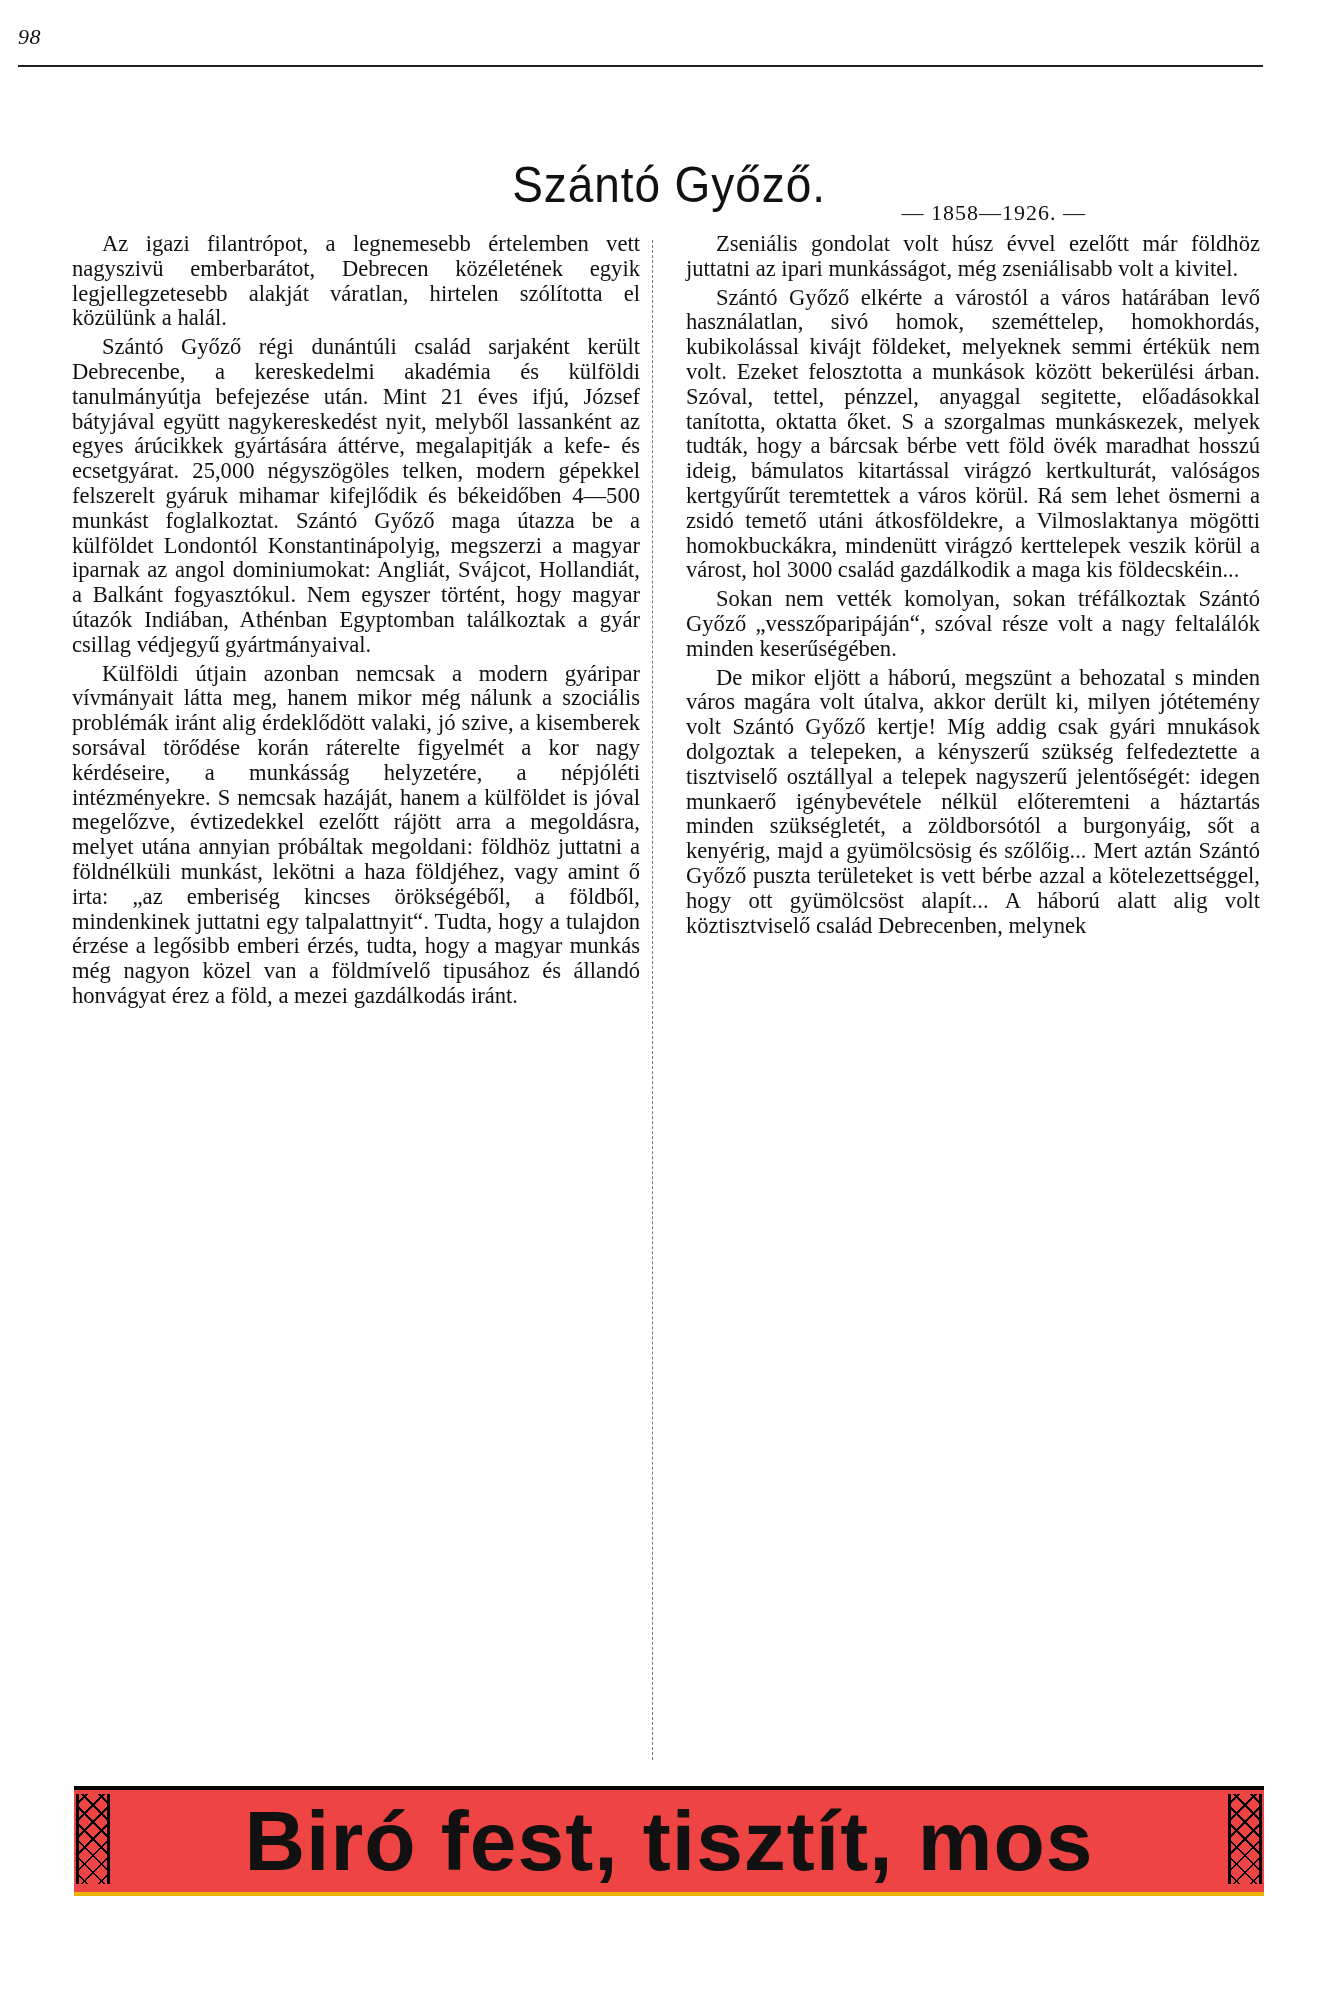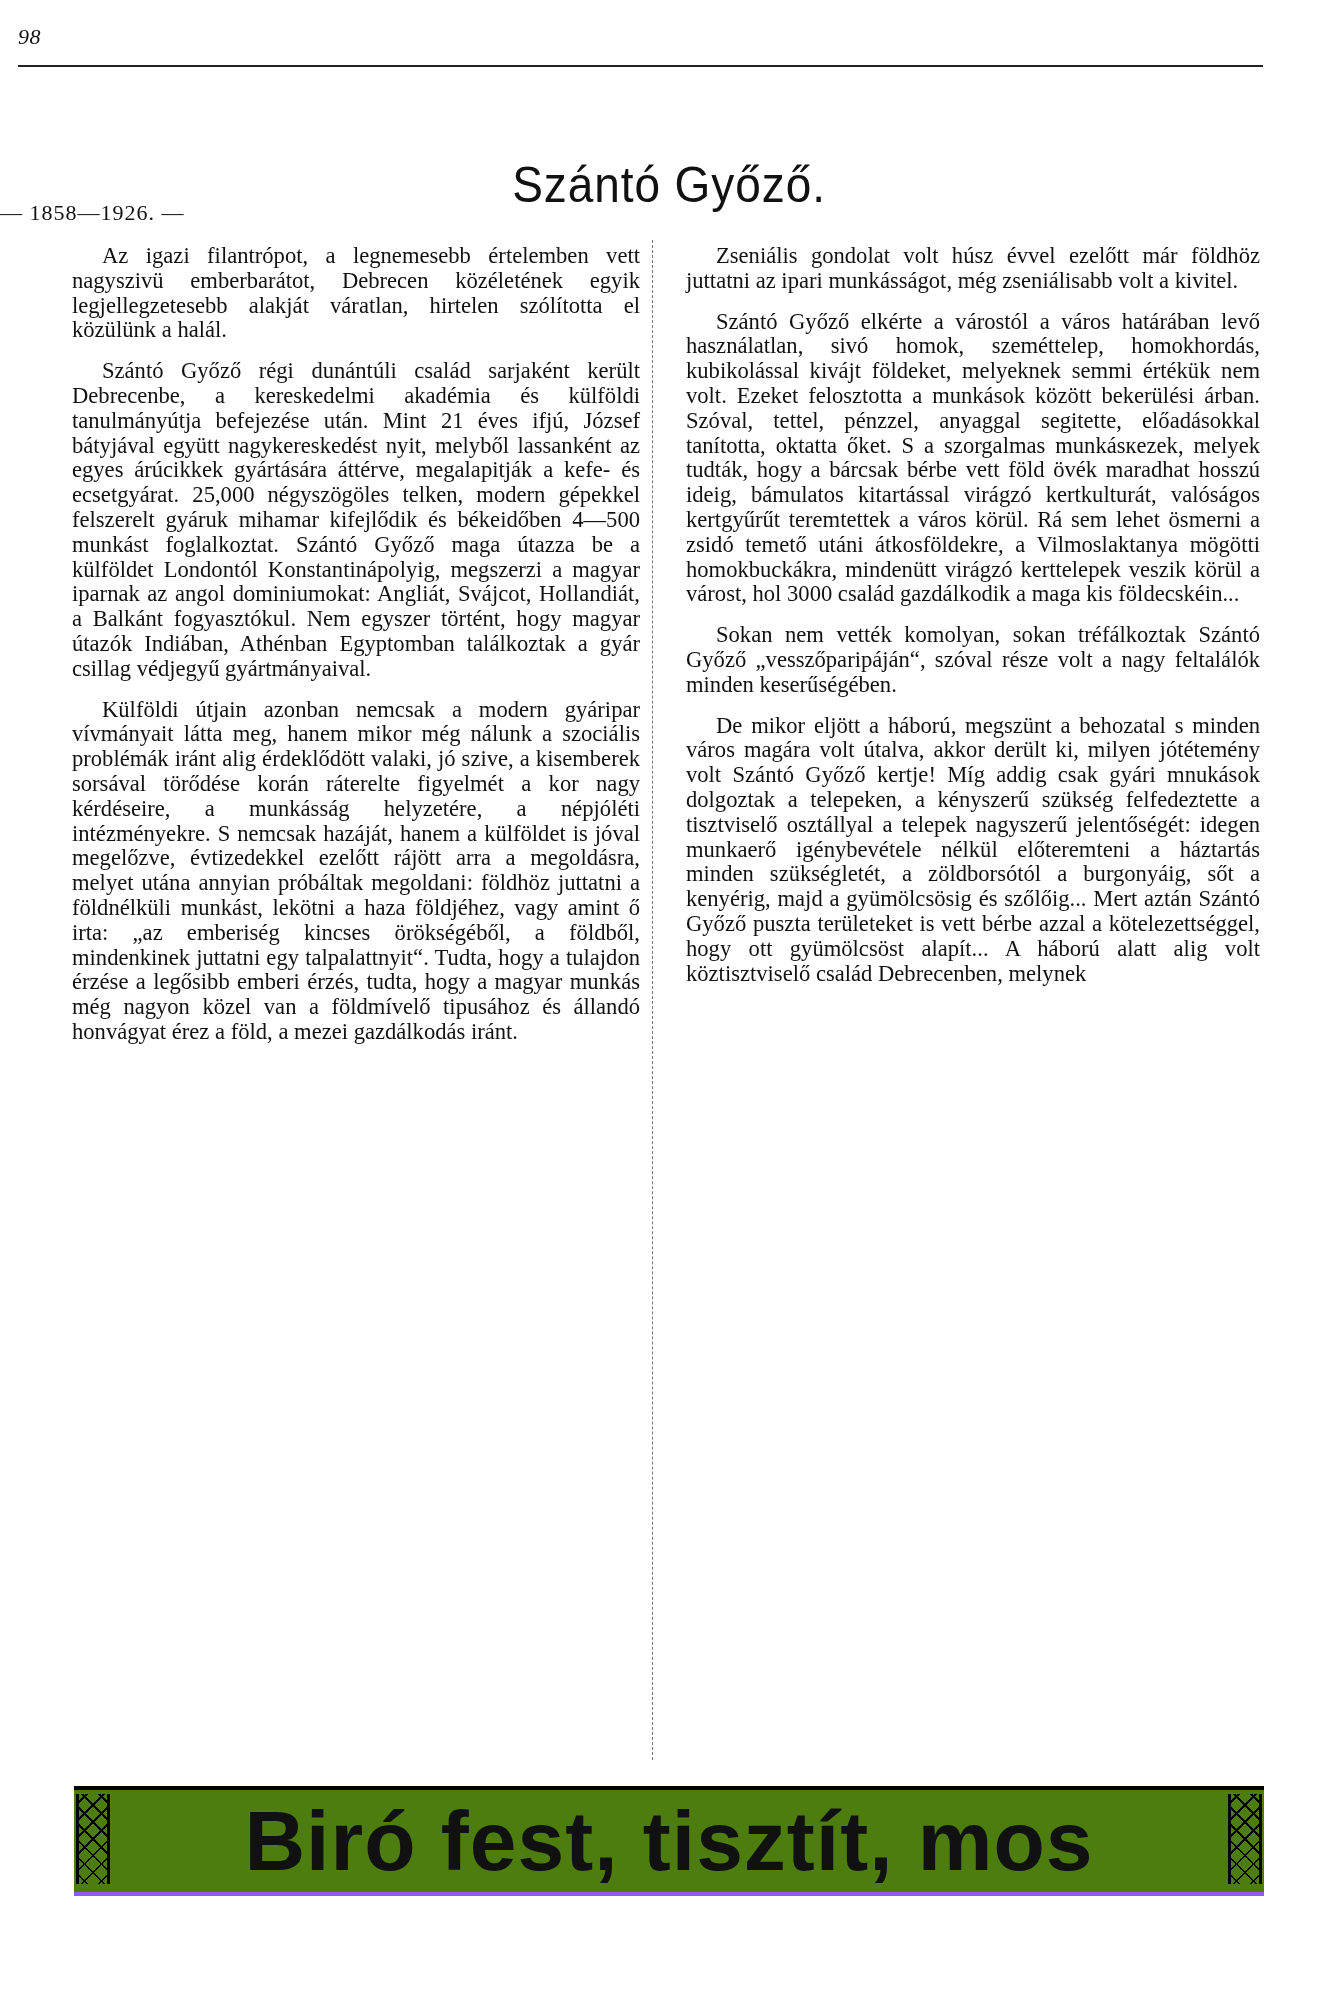--- a/index.html
+++ b/index.html
@@ -17,39 +17,39 @@
     position: absolute; left: 18px; top: 65px; width: 1245px; height: 0;
     border-top: 2px solid #222;
   }
   .title {
     position: absolute; left: 0; width: 1338px; top: 122px; text-align: center;
     font-size: 50px; letter-spacing: 1px; font-weight: normal;
     font-family: "Liberation Sans", "DejaVu Sans", sans-serif;
     transform: scaleX(0.92);
   }
   .dates {
-    position: absolute; left: 0; width: 1086px; top: 200px; text-align: left;
+    position: absolute; left: 0; width: 1086px; top: 200px; text-align: right;
     font-size: 22px; letter-spacing: 1px;
   }
   .col {
     position: absolute; top: 228px; width: 568px;
     font-size: 22.6px; line-height: 24.8px; text-align: justify;
     hyphens: manual;
   }
-  .col p { margin: 16px 0 4px 0; text-indent: 30px; }
+  .col p { margin: 4px 0 4px 0; text-indent: 30px; }
   .col.left { left: 72px; }
   .col.right { left: 686px; width: 574px; }
   .col-divider {
     position: absolute; left: 652px; top: 240px; height: 1520px; width: 0;
     border-left: 1px dashed #777;
   }
   .ad {
     position: absolute; left: 74px; top: 1786px; width: 1190px; height: 102px;
-    border-top: 4px solid #000; border-bottom: 4px solid #8b5cf6;
-    background: #4d7c0f;
+    border-top: 4px solid #000; border-bottom: 4px solid #eab308;
+    background: #ef4444;
   }
   .ad .orn {
     position: absolute; top: 4px; width: 28px; height: 90px;
     border-left: 3px solid #000; border-right: 3px solid #000;
     background:
       repeating-linear-gradient(45deg, transparent 0 5px, #000 5px 7px, transparent 7px 12px),
       repeating-linear-gradient(-45deg, transparent 0 5px, #000 5px 7px, transparent 7px 12px);
   }
   .ad .orn.l { left: 2px; }
   .ad .orn.r { right: 2px; }

